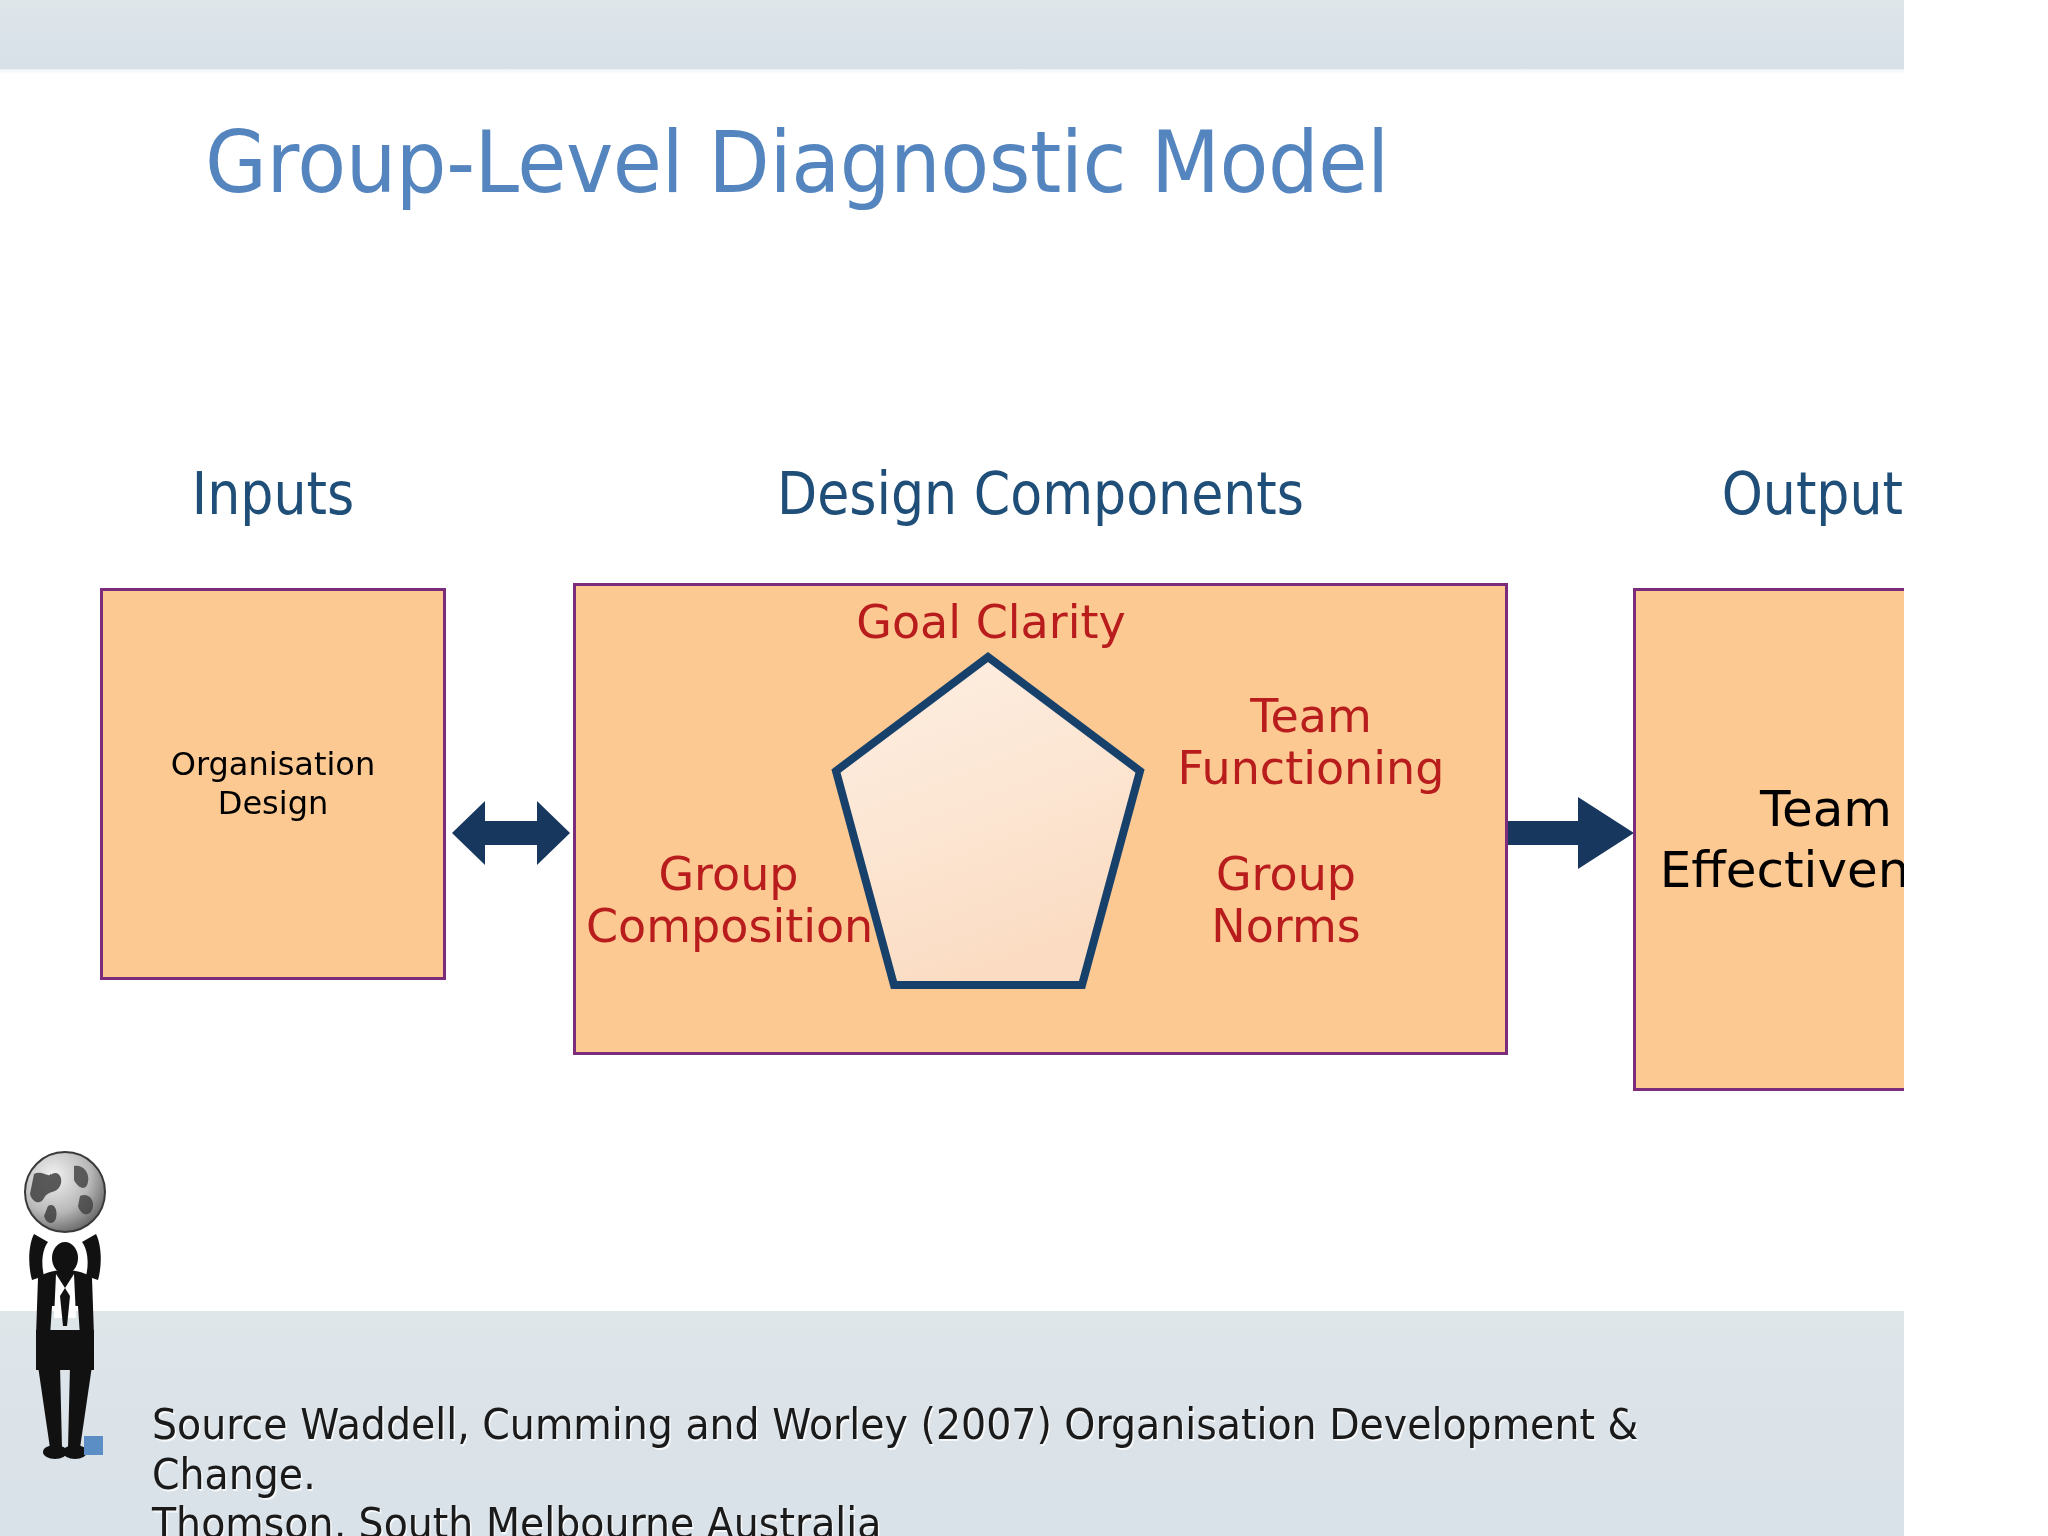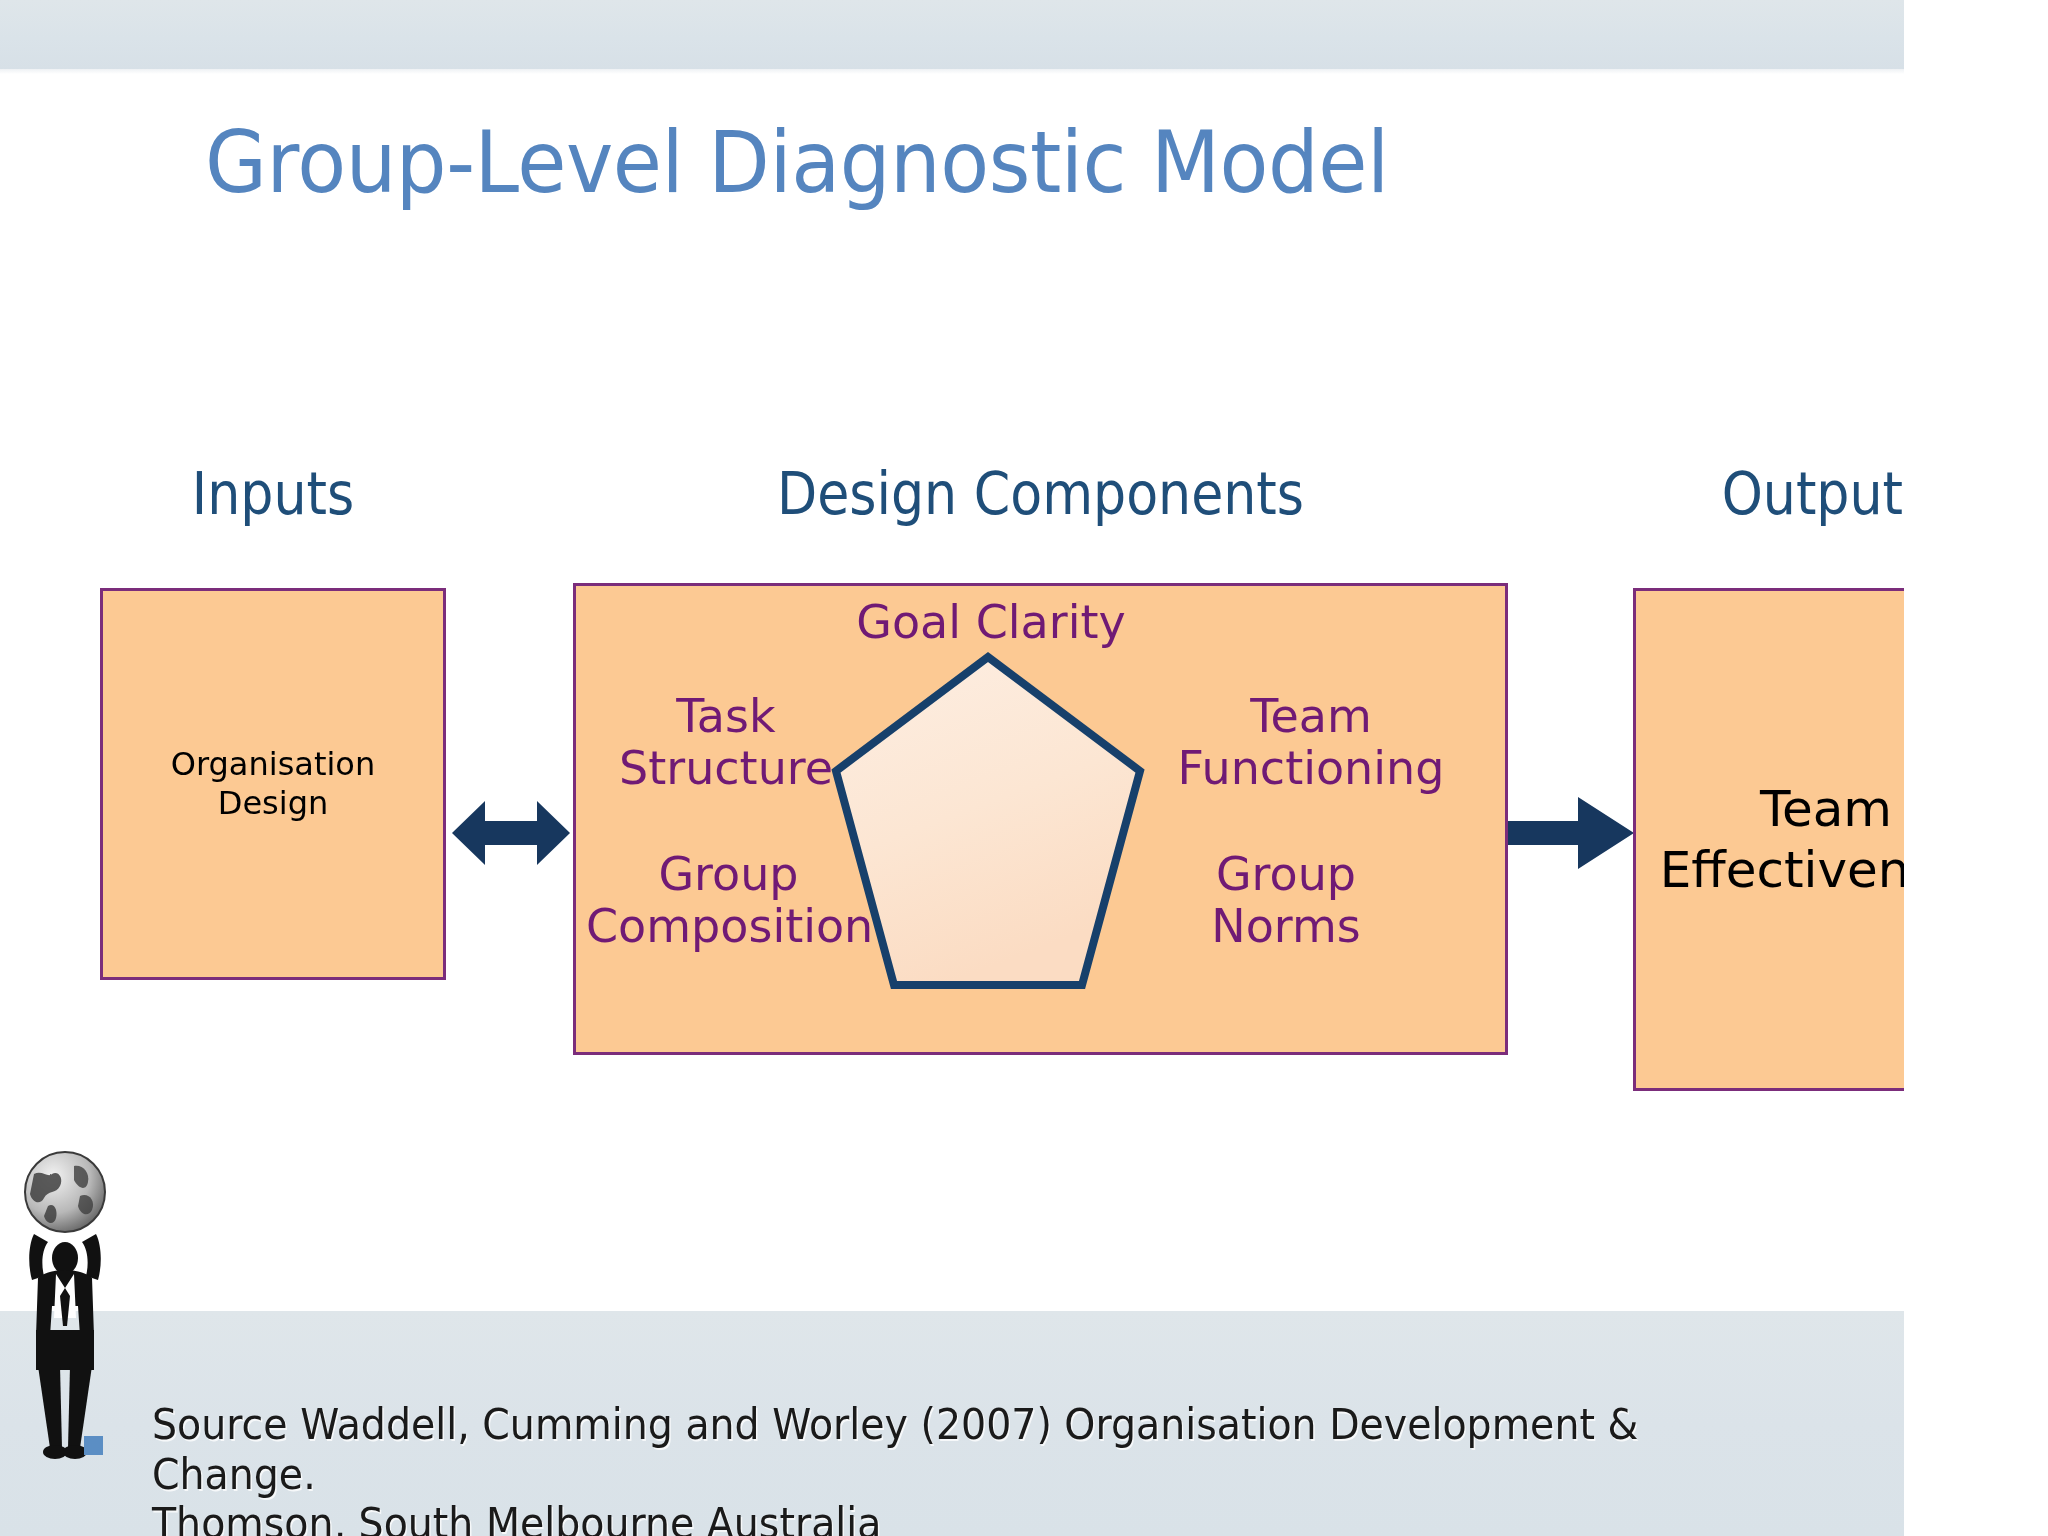--- a/index.html
+++ b/index.html
@@ -102,21 +102,21 @@
     left: 252px;
     top: 63px;
     width: 320px;
     height: 348px;
   }
   .pent-label {
     position: absolute;
     font-family: "DejaVu Sans", sans-serif;
     font-size: 46px;
     font-weight: 400;
-    color: #701a75;
+    color: #b91c1c;
     text-align: center;
     line-height: 1.12;
     white-space: pre-line;
   }
   #pl-goal      { left: 255px; top: 11px;  width: 320px; }
   #pl-task      { left: 20px;  top: 105px; width: 260px; }
   #pl-teamfunc  { left: 570px; top: 105px; width: 330px; }
   #pl-groupcomp { left: 10px;  top: 263px; width: 285px; }
   #pl-norms     { left: 585px; top: 263px; width: 250px; }
 
@@ -186,22 +186,20 @@
           <linearGradient id="pentGrad" x1="0" y1="0" x2="0.35" y2="1">
             <stop offset="0%" stop-color="#fdeee2"></stop>
             <stop offset="55%" stop-color="#fce6d3"></stop>
             <stop offset="100%" stop-color="#fbdcc3"></stop>
           </linearGradient>
         </defs>
         <polygon points="160,8 312,122 254,336 66,336 8,122" fill="url(#pentGrad)" stroke="#17406b" stroke-width="8" stroke-linejoin="miter"></polygon>
       </svg>
 
       <div class="pent-label" id="pl-goal">Goal Clarity</div>
-      <div class="pent-label" id="pl-task">Task
-Structure</div>
       <div class="pent-label" id="pl-teamfunc">Team
 Functioning</div>
       <div class="pent-label" id="pl-groupcomp">Group
 Composition</div>
       <div class="pent-label" id="pl-norms">Group
 Norms</div>
     </div>
   </div>
 
   <svg class="arrow-svg" id="arrow-right" viewBox="0 0 126 72">

